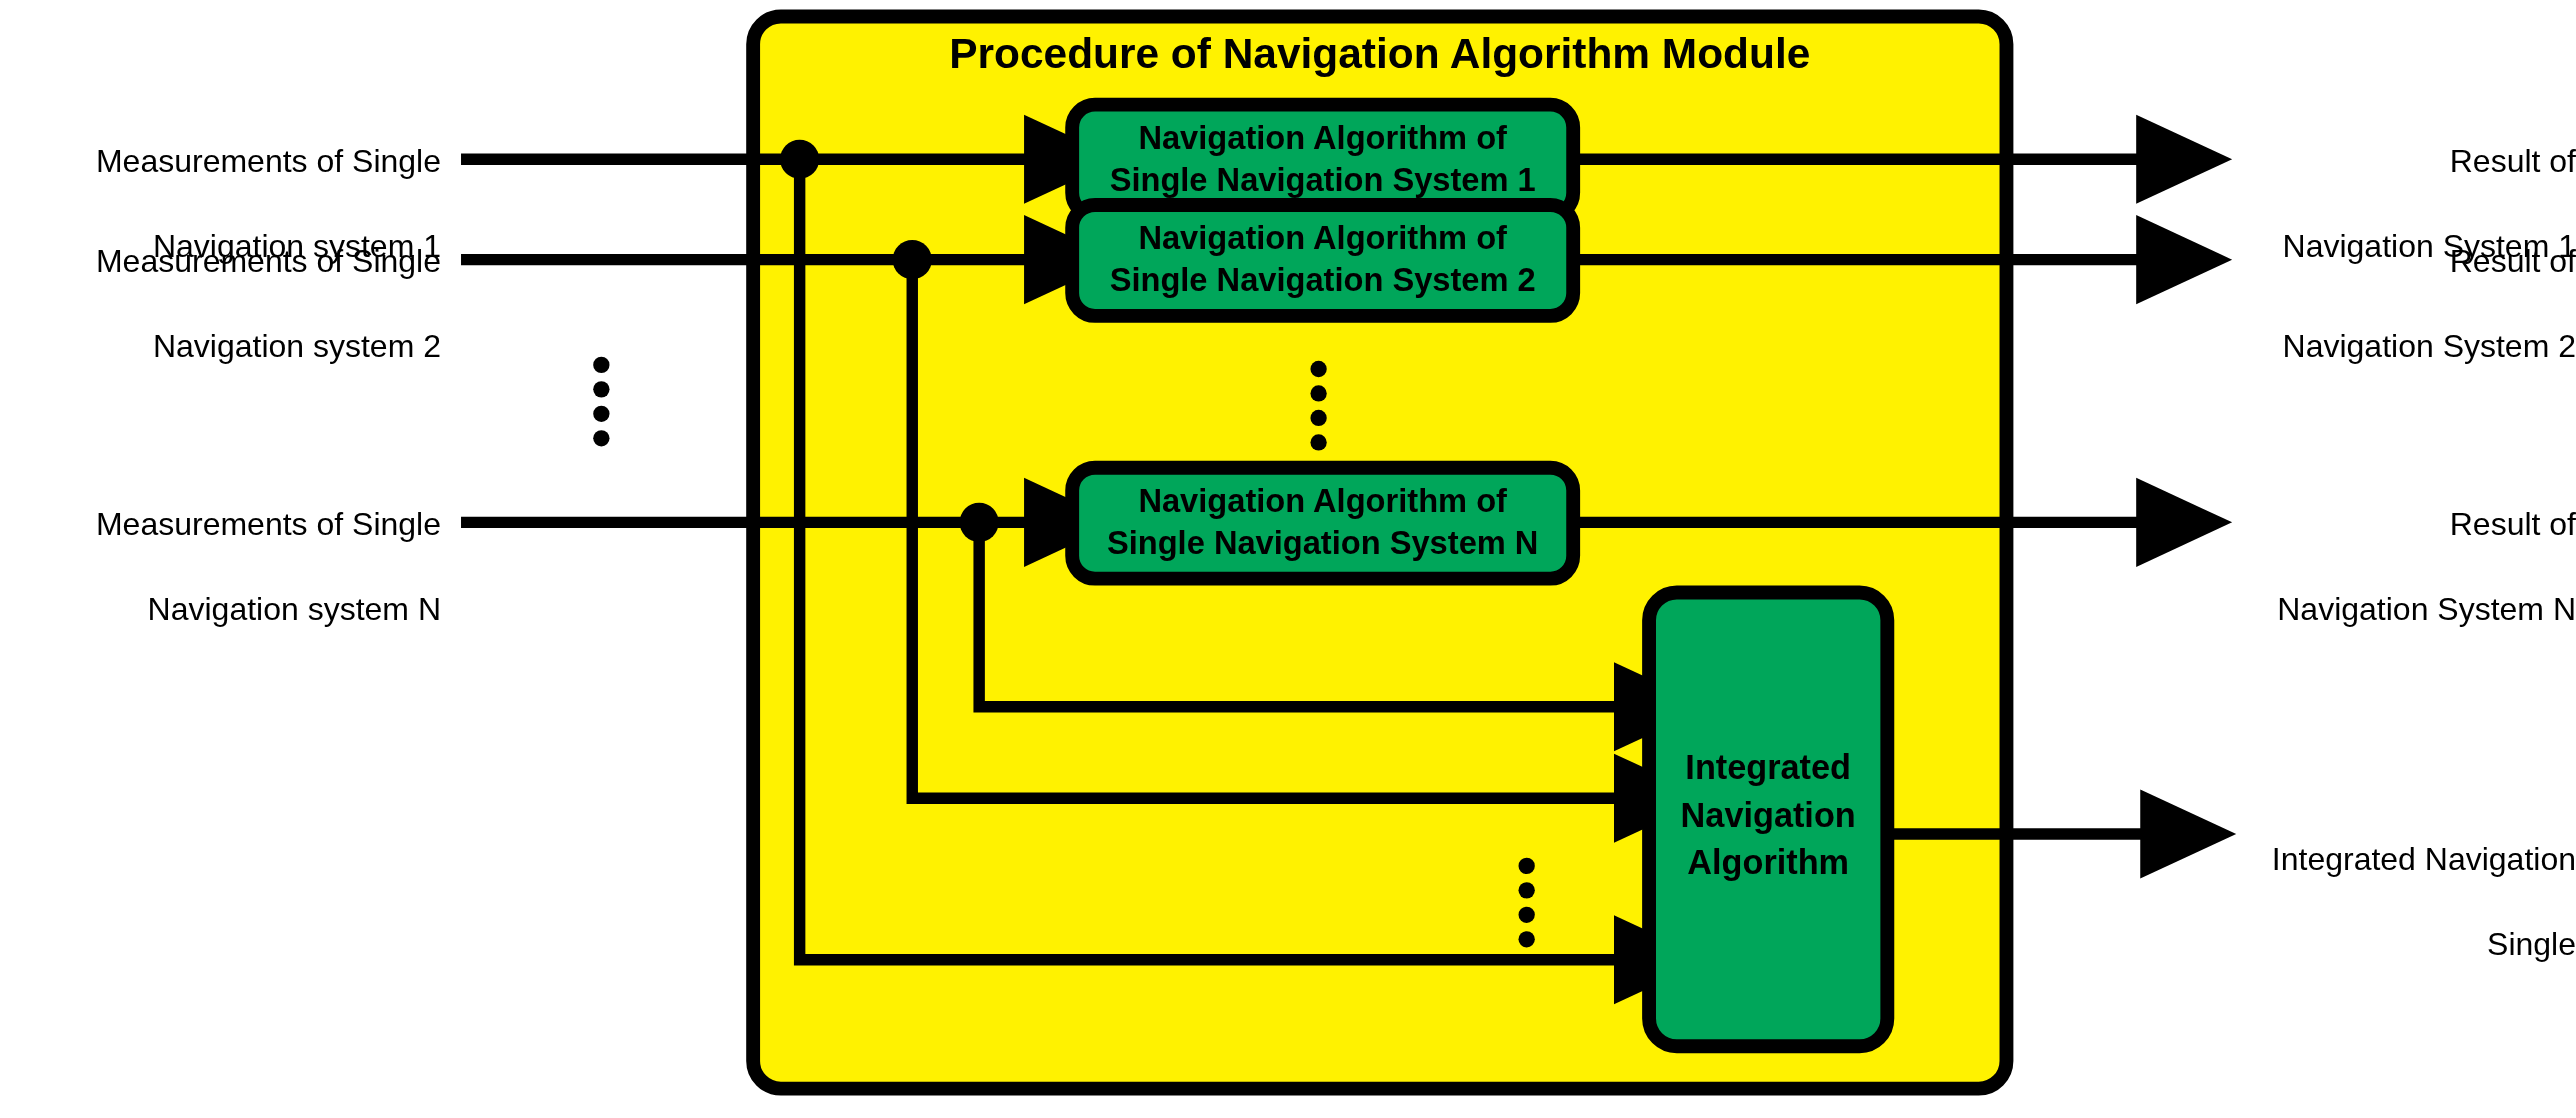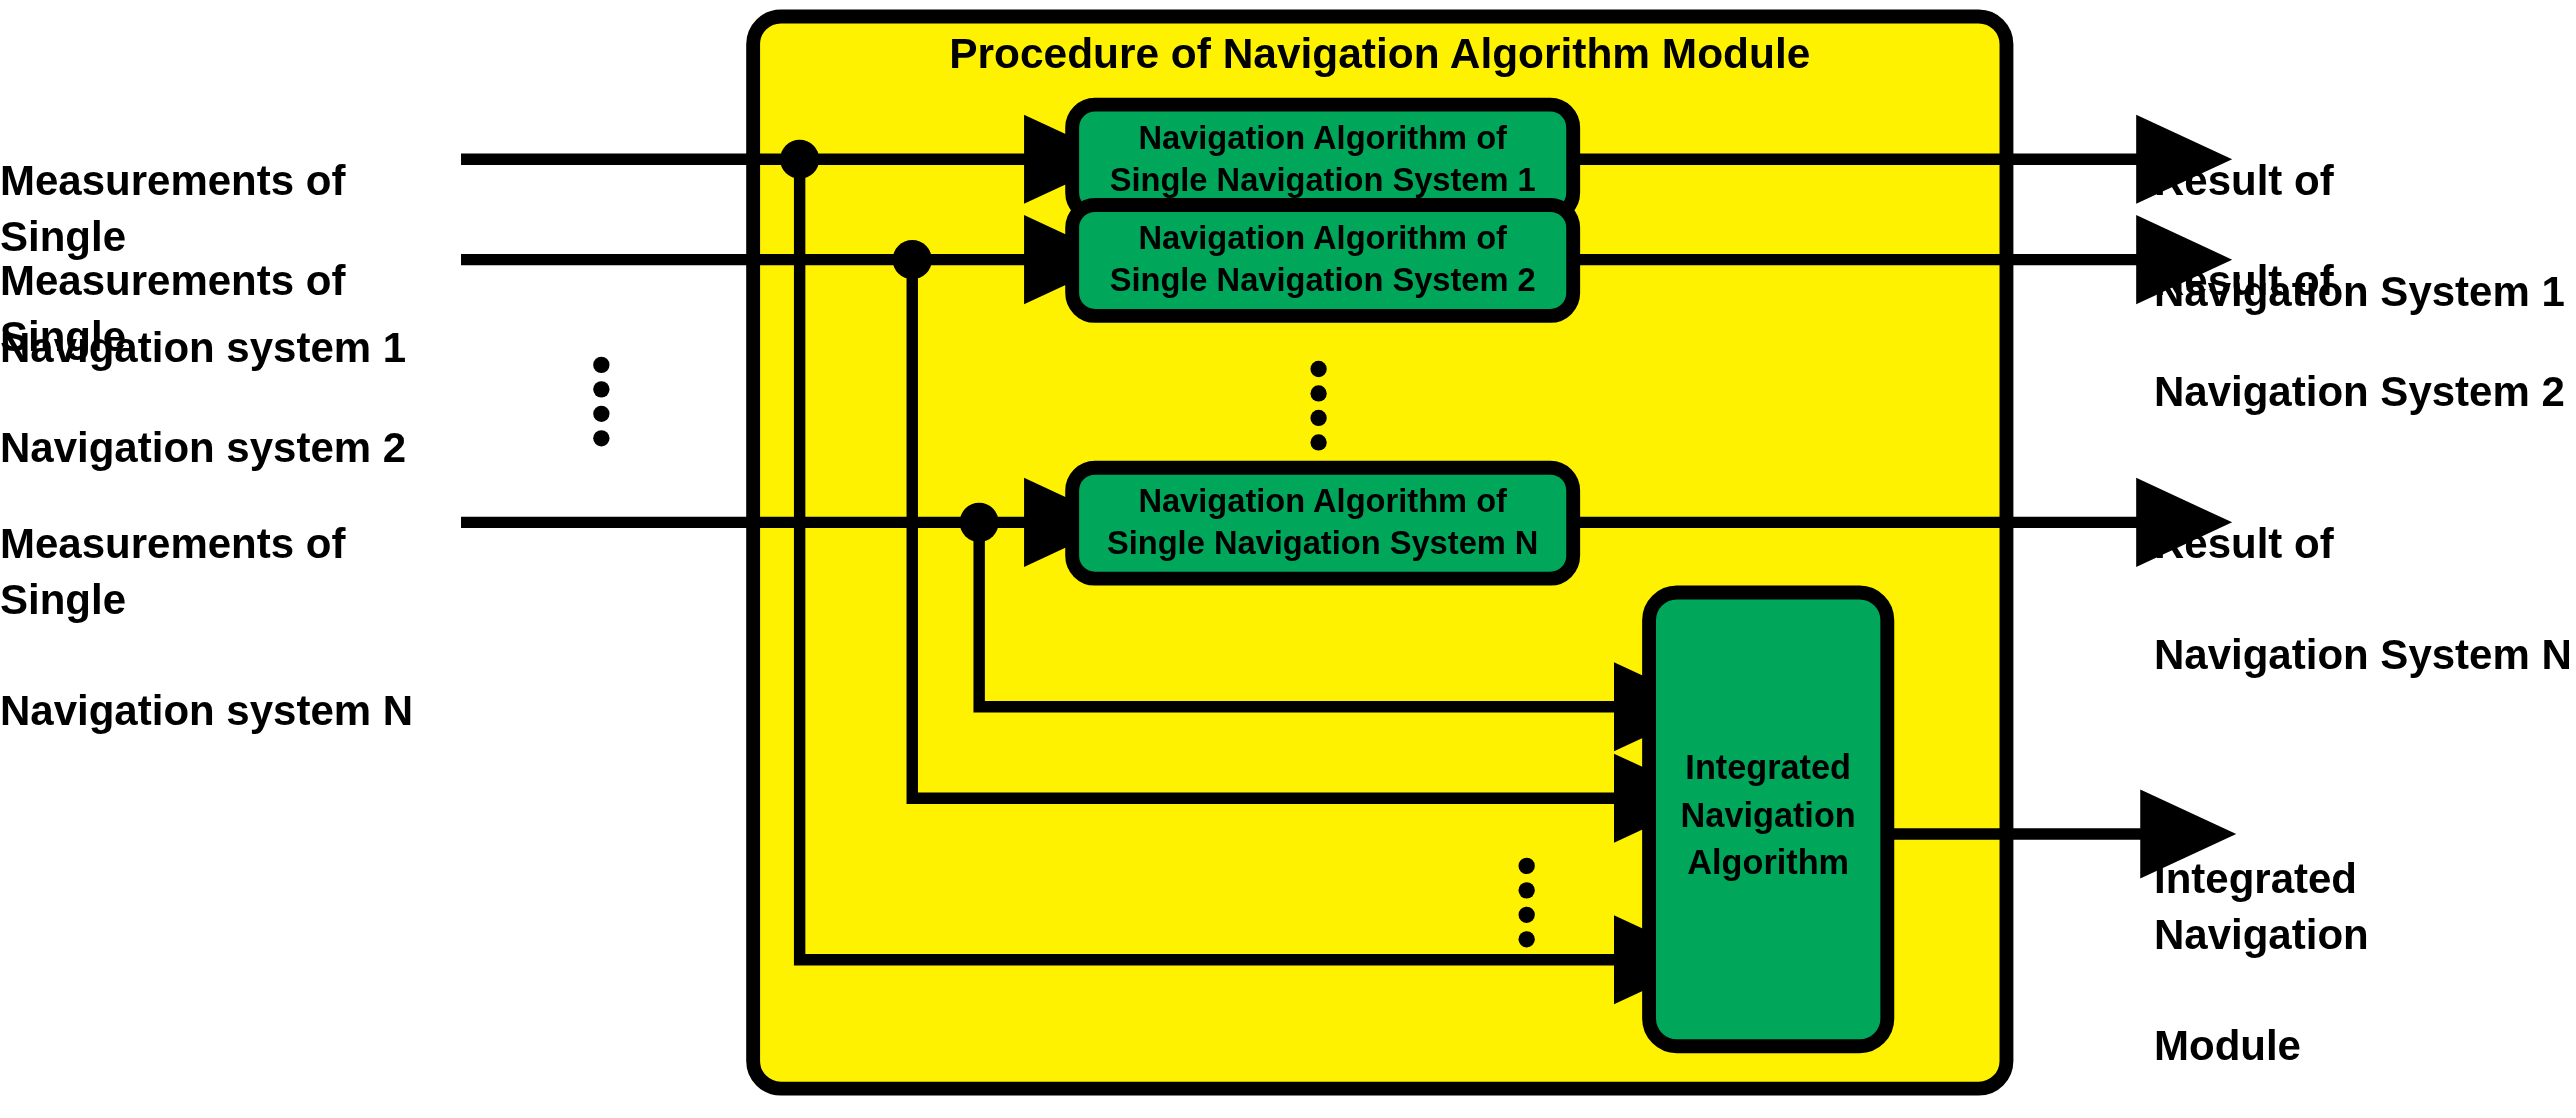--- a/index.html
+++ b/index.html
@@ -21,24 +21,24 @@
   }
   #diagram {
     position: absolute;
     left: 0;
     top: 0;
     width: 2576px;
     height: 1119px;
   }
   .side-label {
     position: absolute;
-    text-align: left;
+    text-align: right;
     font-family: "Liberation Sans", sans-serif;
-    font-weight: bold;
-    font-size: 42px;
+    font-weight: normal;
+    font-size: 32px;
     line-height: 1.32;
     color: #000000;
     white-space: pre-line;
   }
   .svg-text {
     font-family: "Liberation Sans", sans-serif;
     font-weight: bold;
     fill: #000000;
   }
   .box-text {
@@ -158,17 +158,17 @@
     <div>Navigation System 2</div>
   </div>
 
   <div class="side-label" style="left:2154px; top:461px; width:422px;">
     <div>Result of</div>
     <div>Navigation System N</div>
   </div>
 
   <div class="side-label" style="left:2154px; top:796px; width:422px;">
     <div>Integrated Navigation</div>
-    <div>Module</div>
+    <div>Single</div>
   </div>
 
 </div>
 
 
 </body></html>

